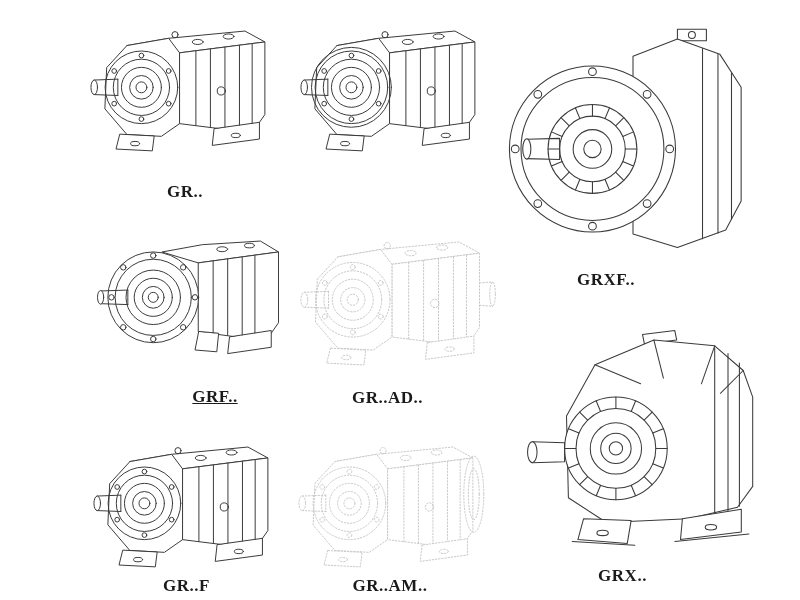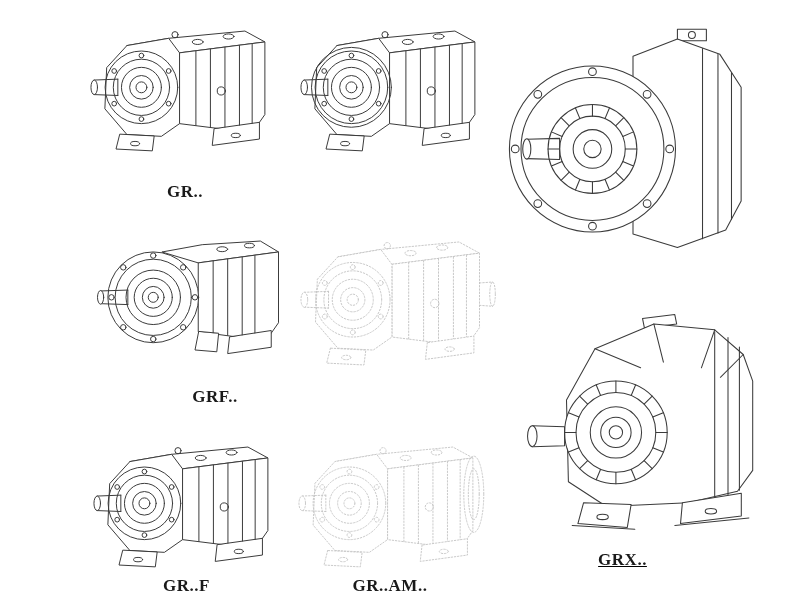--- a/index.html
+++ b/index.html
@@ -19,35 +19,35 @@
   #fig-grz  { left:295px; top:2px;   width:200px; }
   #fig-grz  svg { width:200px; height:177px; }
   #fig-grz  .lbl { margin-top:3px; }
 
   #fig-grxf { left:488px; top:8px;   width:290px; }
   #fig-grxf svg { width:290px; height:280px; }
   #fig-grxf .lbl { width:220px; margin:-18px 0 0 8px; }
 
   #fig-grf  { left:95px;  top:212px; width:200px; }
   #fig-grf  svg { width:200px; height:177px; }
-  #fig-grf  .lbl { width:200px; margin:-2px 0 18px 20px; }
+  #fig-grf  .lbl { width:200px; margin:-2px 0 18px 20px;text-decoration:underline; }
 
   #fig-grad { left:295px; top:212px; width:205px; }
   #fig-grad svg { width:205px; height:182px; }
   #fig-grad .lbl { width:205px; margin:-6px 0 0 -10px; }
 
   #fig-grf2 { left:88px;  top:418px; width:200px; }
   #fig-grf2 svg { width:200px; height:177px; }
   #fig-grf2 .lbl { margin:-19px 0 0 -3px; }
 
   #fig-gram { left:293px; top:418px; width:200px; }
   #fig-gram svg { width:200px; height:177px; }
   #fig-gram .lbl { margin:-19px 0 0 -6px; }
 
-  #fig-grx  { left:500px; top:288px; width:285px;text-decoration:underline; }
+  #fig-grx  { left:500px; top:304px; width:285px; }
   #fig-grx  svg { width:285px; height:266px; }
   #fig-grx  .lbl { width:285px; margin:-4px 0 0 -20px; }
 </style>
 </head>
 <body>
 
 <div id="canvas">
 
   <svg width="0" height="0" style="position:absolute" aria-hidden="true">
     <defs>
@@ -178,33 +178,35 @@
   <figure class="fig" id="fig-grz">
     <svg class="drawing" viewBox="0 0 220 195">
         <use href="#art-z"></use>
       </svg>
   </figure>
 
   <figure class="fig" id="fig-grxf">
     <svg class="drawing" viewBox="0 0 300 290">
         <use href="#art-bigflange"></use>
       </svg>
+    <figcaption class="lbl">GRXF..</figcaption>
   </figure>
 
   <figure class="fig" id="fig-grf">
     <svg class="drawing" viewBox="0 0 220 195">
         <use href="#art-flange"></use>
       </svg>
     <figcaption class="lbl">GRF..</figcaption>
   </figure>
 
   <figure class="fig" id="fig-grad">
     <svg class="drawing faint" viewBox="0 0 220 195">
         <use href="#art-ad"></use>
       </svg>
+    <figcaption class="lbl">GR..AD..</figcaption>
   </figure>
 
   <figure class="fig" id="fig-gram">
     <svg class="drawing faint" viewBox="0 0 220 195">
         <use href="#art-am"></use>
       </svg>
     <figcaption class="lbl">GR..AM..</figcaption>
   </figure>
 
   <figure class="fig" id="fig-grf2">

